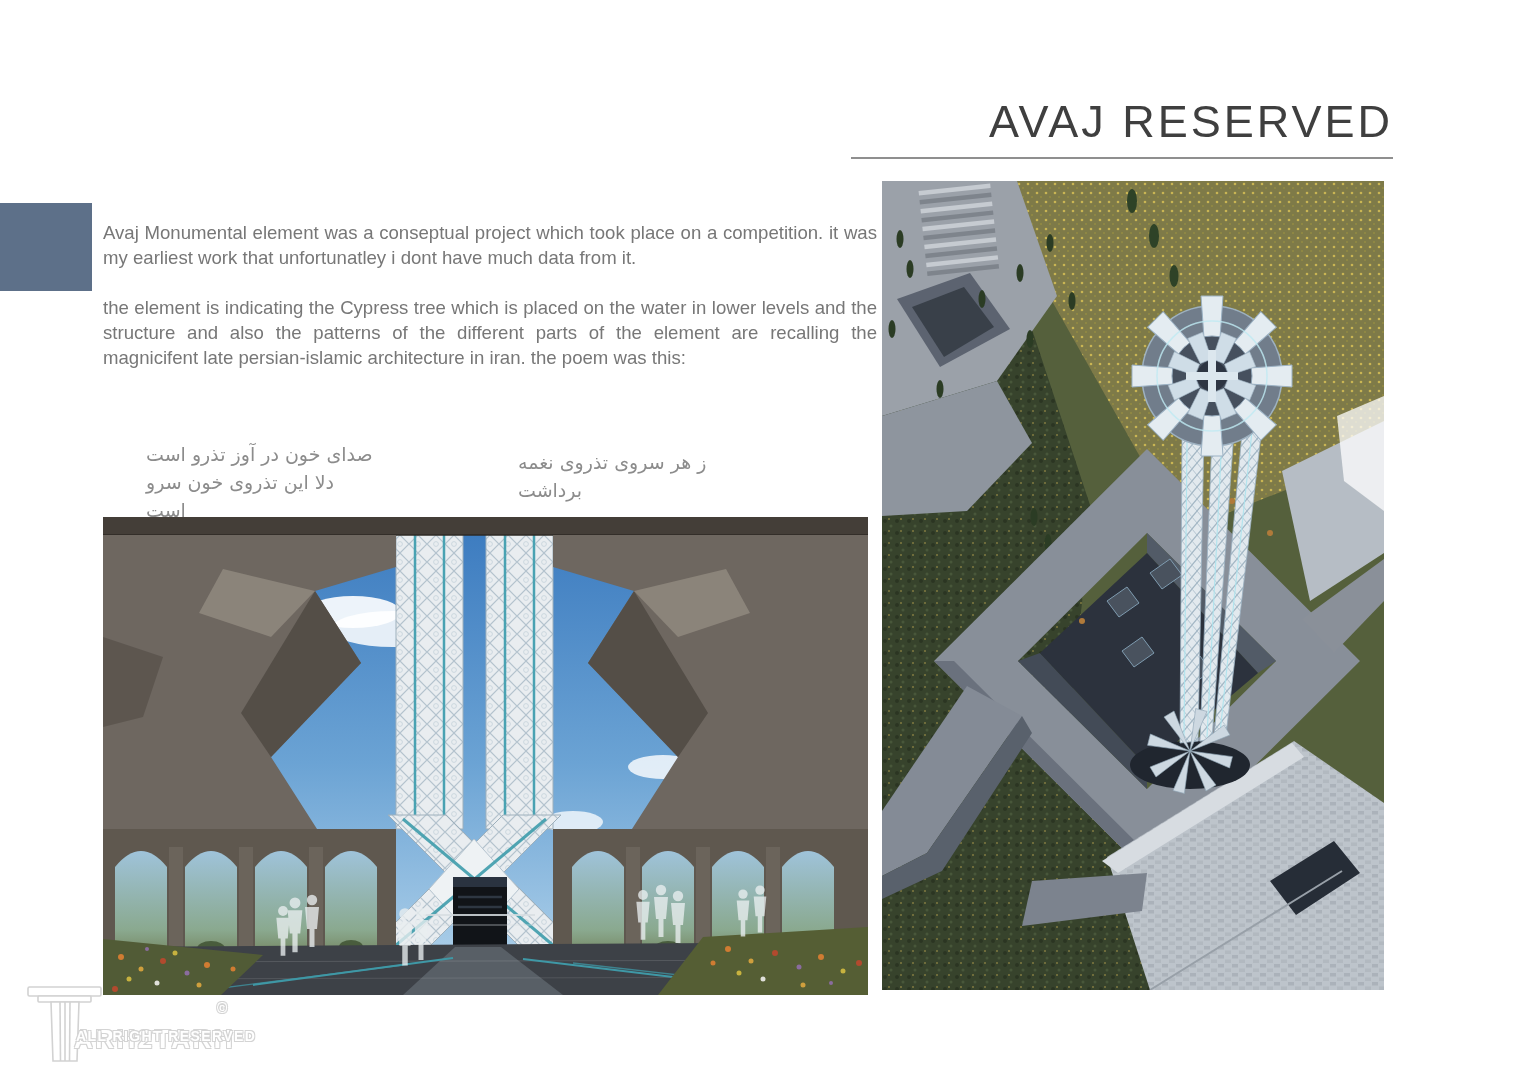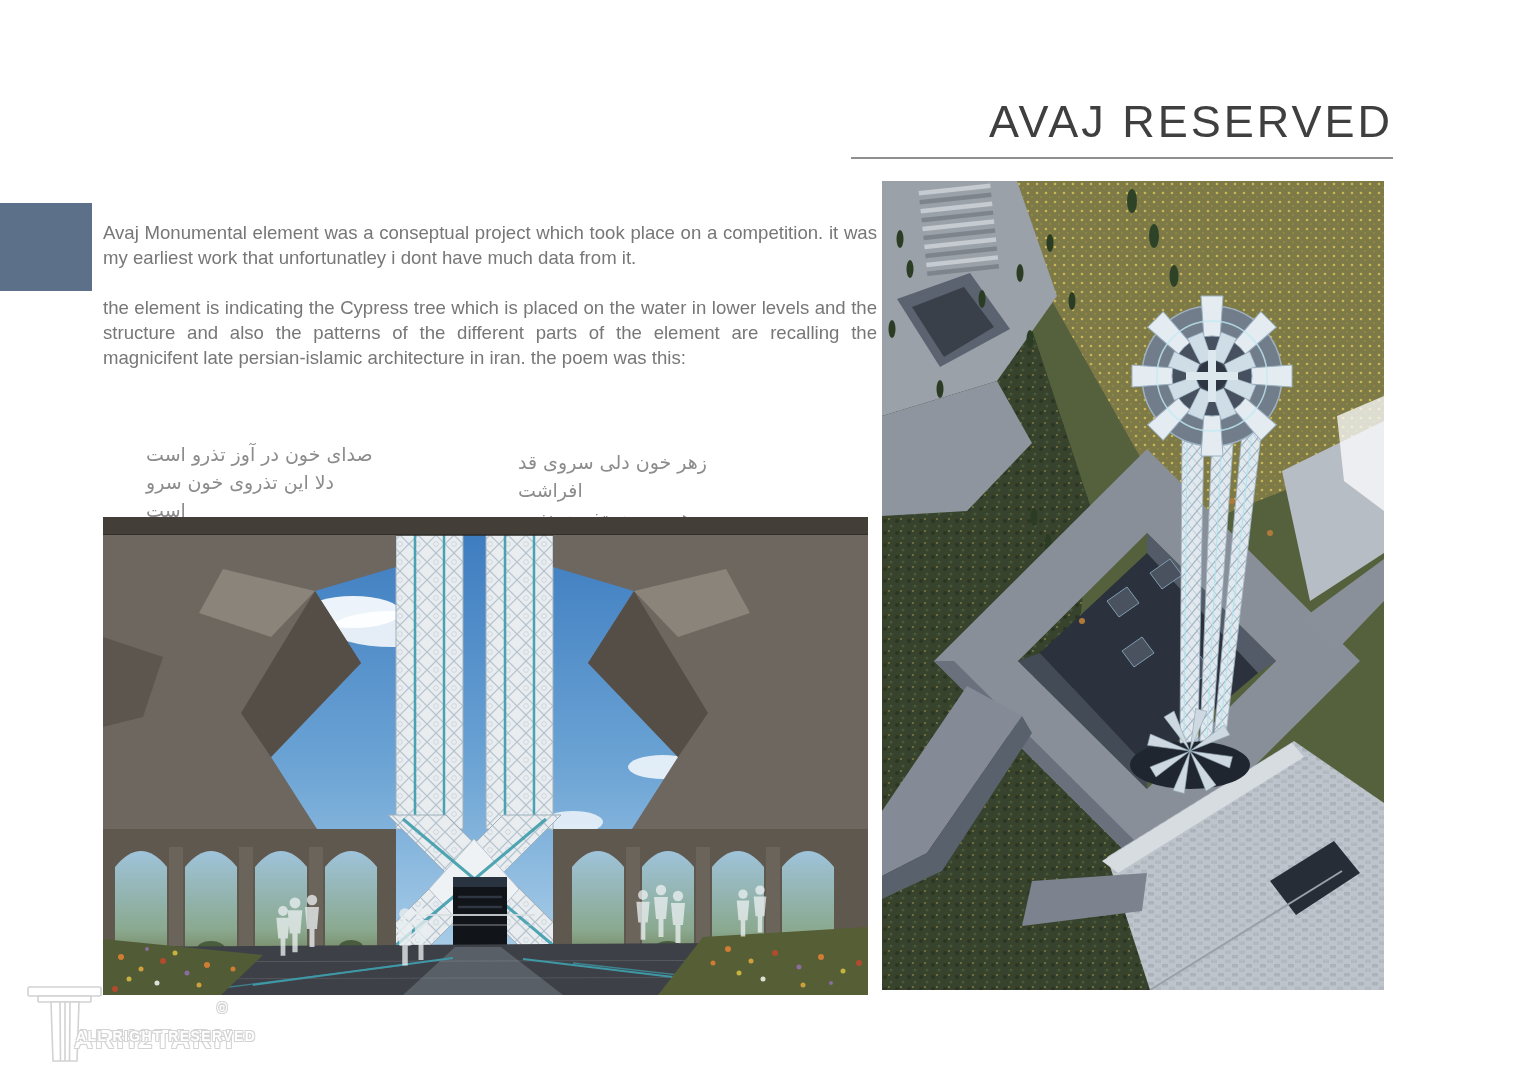--- a/index.html
+++ b/index.html
@@ -45,21 +45,20 @@
 
   <h1 class="page-title">AVAJ RESERVED</h1>
   <div class="title-rule"></div>
 
   <section class="intro-text">
     <p>Avaj Monumental element was a conseptual project which took place on a competition. it was my earliest work that unfortunatley i dont have much data from it.</p>
     <p>the element is indicating the Cypress tree which is placed on the water in lower levels and the structure and also the patterns of the different parts of the element are recalling the magnicifent late persian-islamic architecture in iran. the poem was this:</p>
   </section>
 
   <div class="poem poem-right">
-    <div>زهر خون دلی سروی قد افراشت</div>
     <div>ز هر سروی تذروی نغمه برداشت</div>
   </div>
   <div class="poem poem-left">
     <div>صدای خون در آوز تذرو است</div>
     <div>دلا این تذروی خون سرو است</div>
   </div>
 
   <figure class="figure figure-ground">
     <svg viewBox="0 0 765 478" width="765" height="478" preserveAspectRatio="none">
       <defs>

